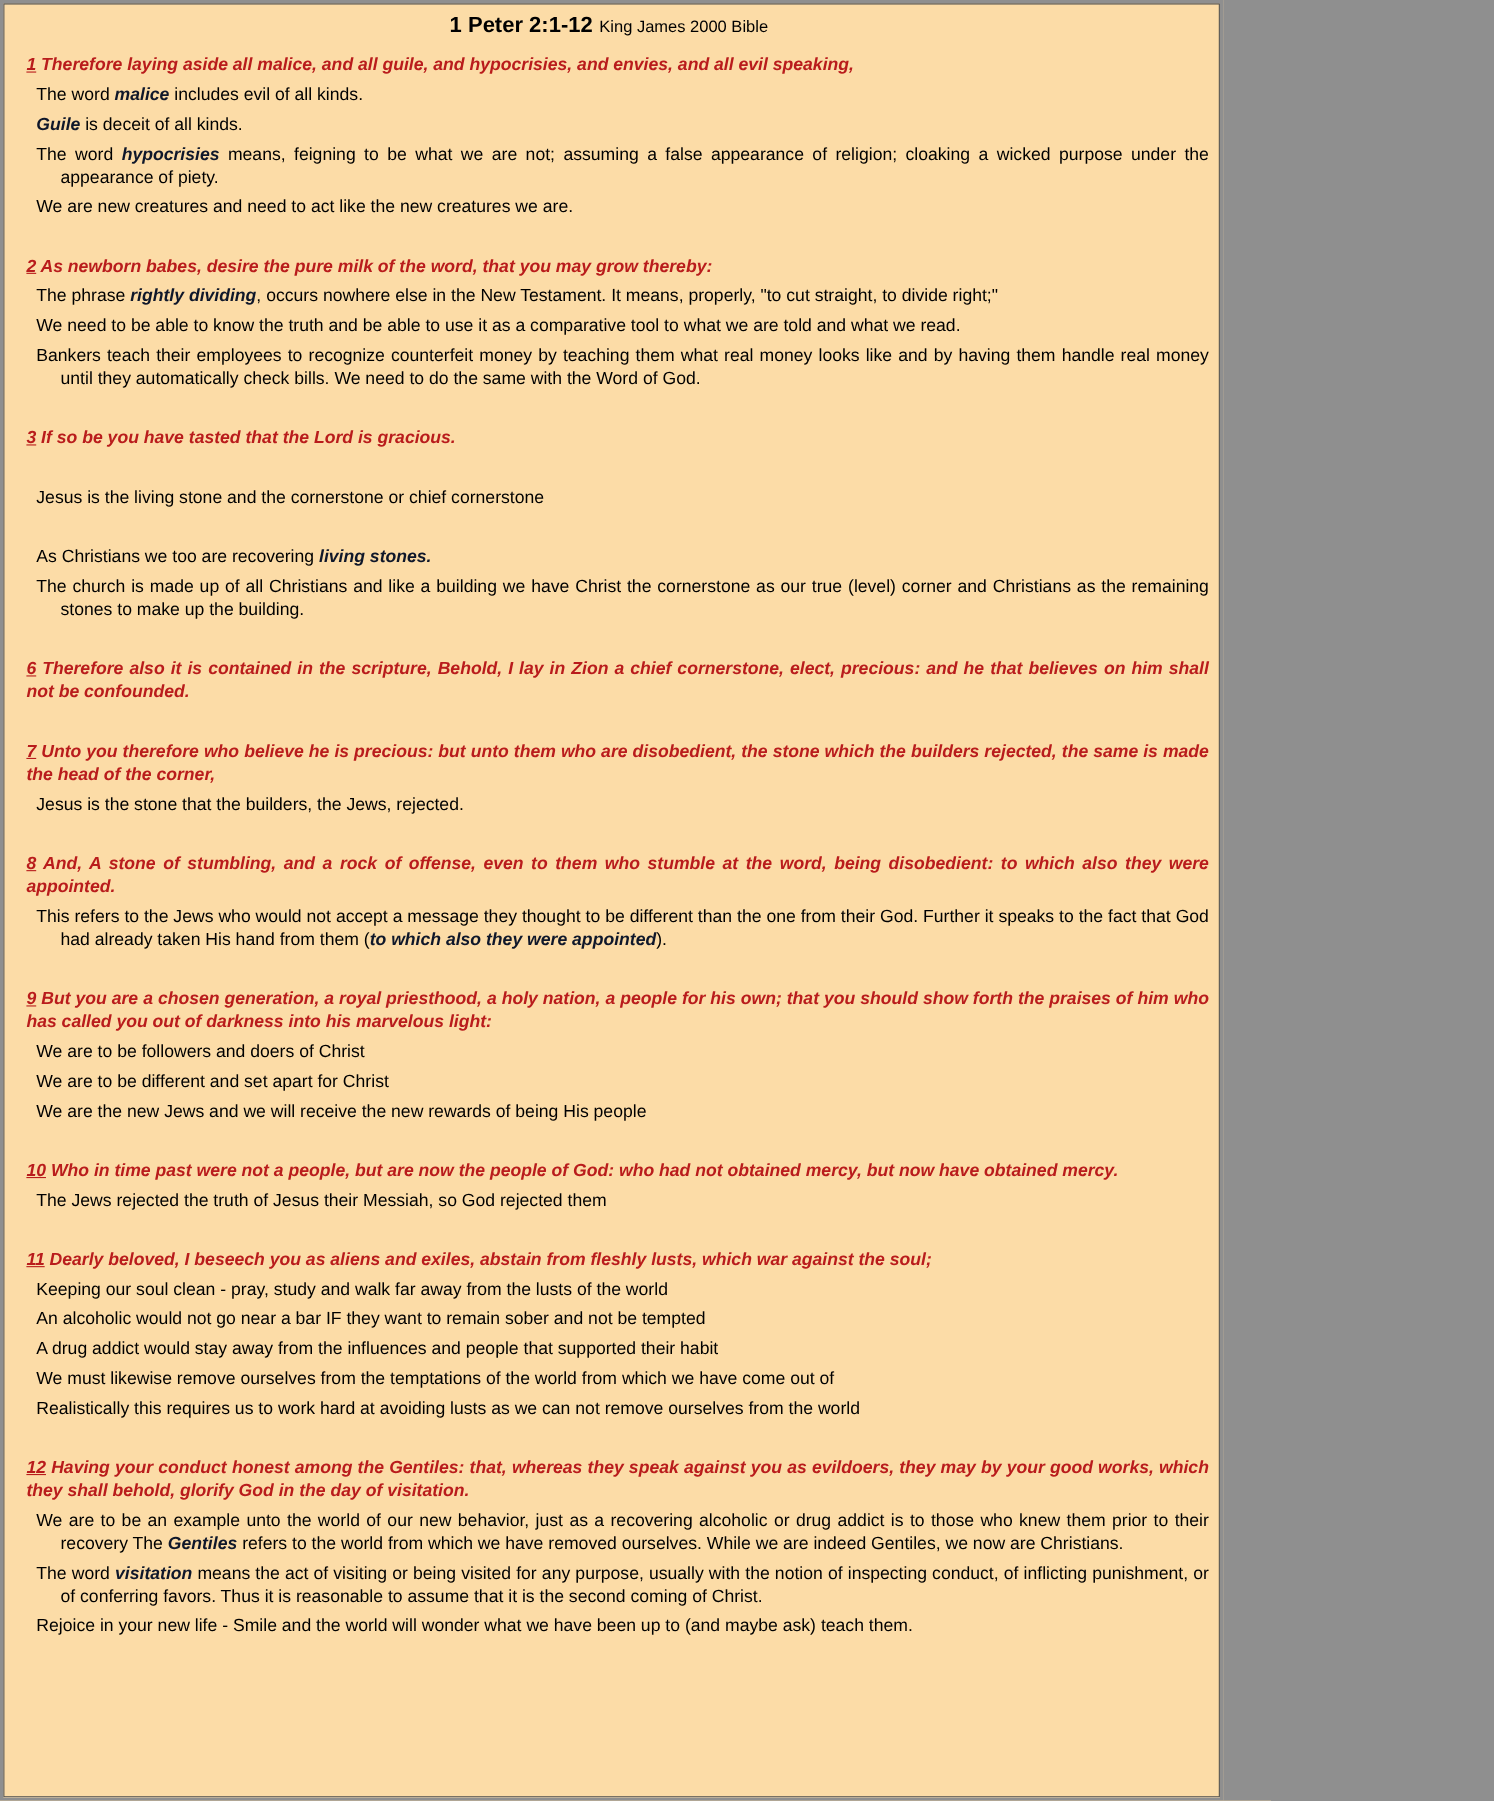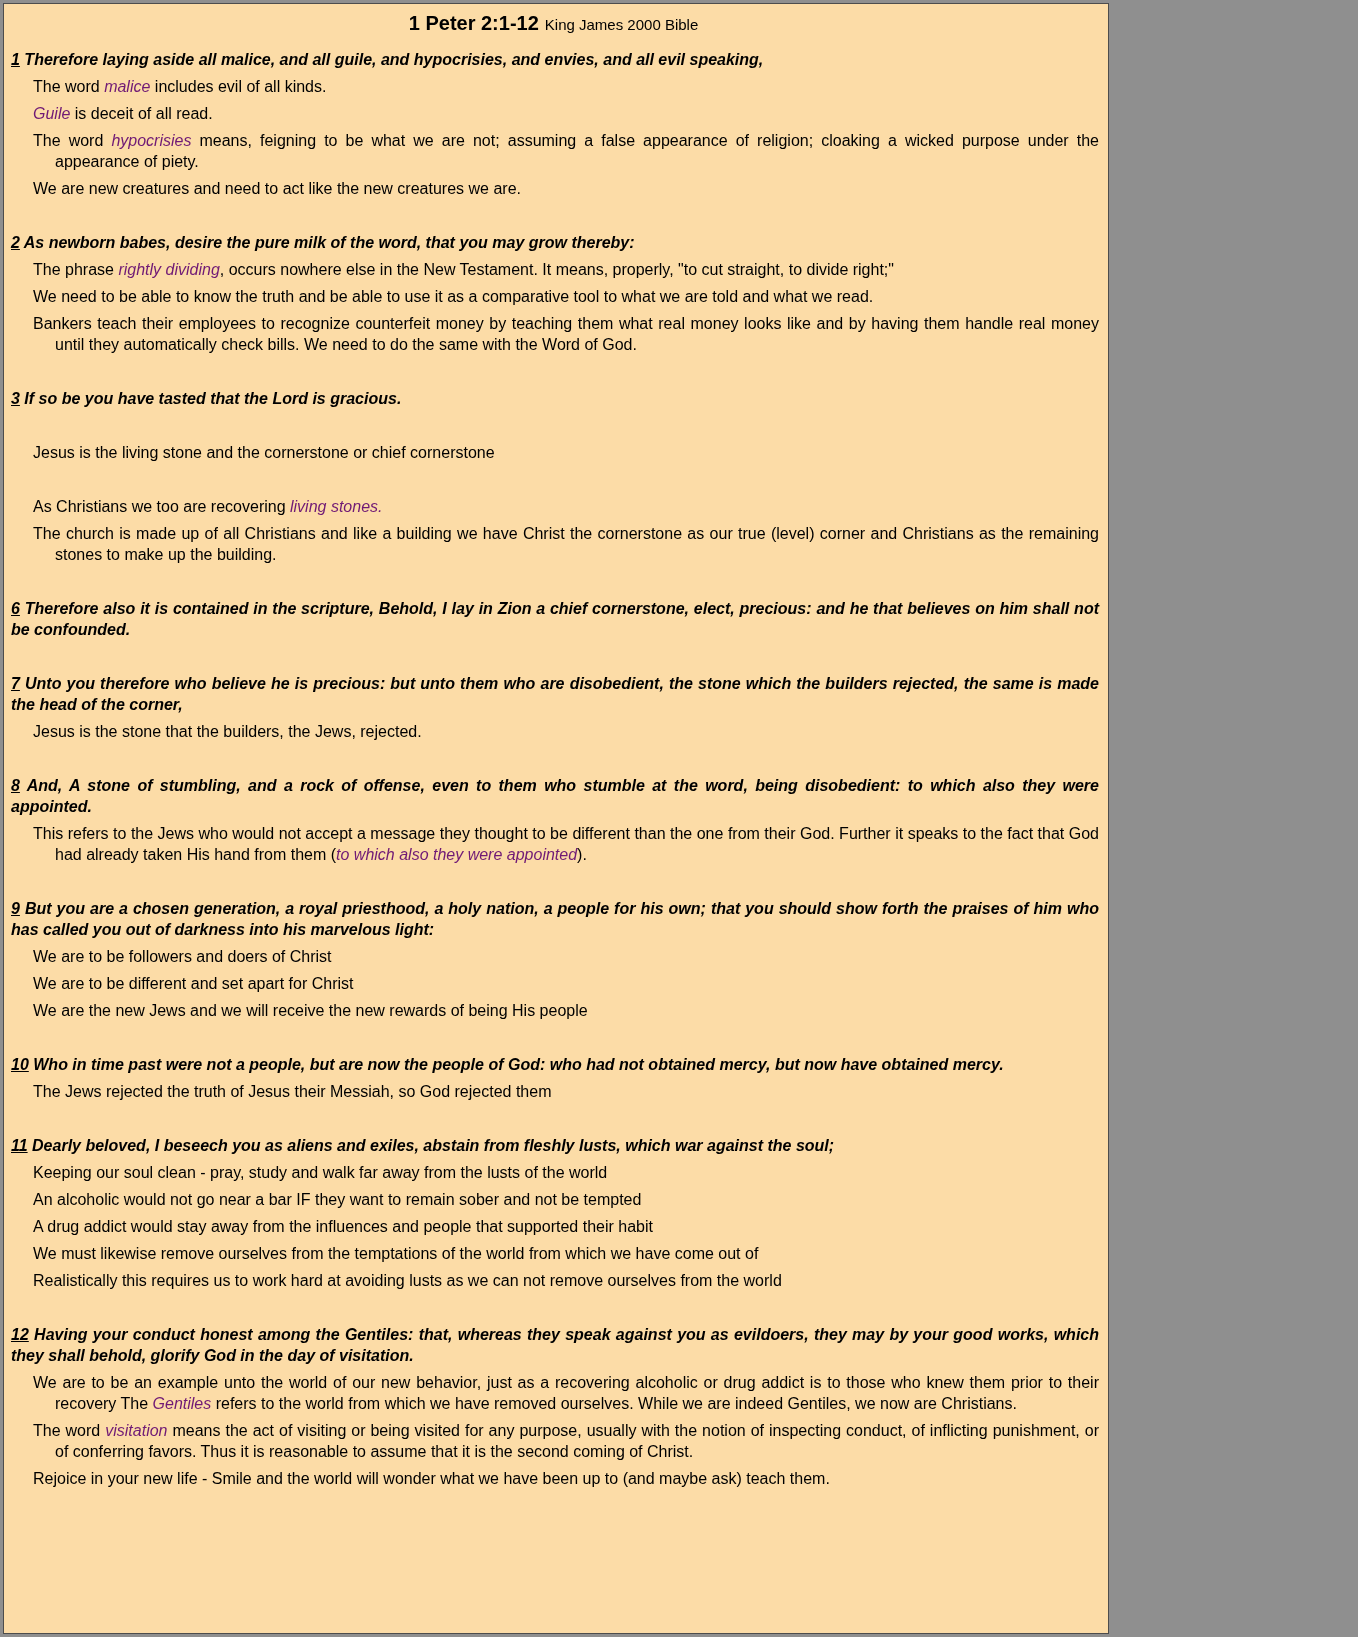--- a/index.html
+++ b/index.html
@@ -31,50 +31,50 @@
   }
   p {
     margin: 6px 0;
     font-size: 16px;
     line-height: 21px;
     text-align: justify;
   }
   .section { margin-bottom: 33px; }
   .section:last-child { margin-bottom: 6px; }
   .verse {
-    color: #000000;
+    color: #b91c1c;
     font-weight: bold;
     font-style: italic;
-    margin-left: 3px;
+    margin-left: 16px;
   }
   .vnum {
     text-decoration: underline;
     cursor: pointer;
   }
   .note {
     color: #000;
     margin-left: 47px;
     text-indent: -22px;
   }
   .note .em {
-    color: #701a75;
-    font-weight: normal;
+    color: #0f172a;
+    font-weight: bold;
     font-style: italic;
   }
 </style>
 </head>
 <body>
 
 <div class="page">
   <h1 class="title"><span class="title-main">1 Peter 2:1-12</span><span class="title-sub">King James 2000 Bible</span></h1>
   <div id="doc">
       <div class="section">
         <p class="verse"><span class="vnum">1</span> <span class="vtext">Therefore laying aside all malice, and all guile, and hypocrisies, and envies, and all evil speaking,</span></p>
         <p class="note"><span>The word </span><span class="em">malice</span><span> includes evil of all kinds.</span></p>
-        <p class="note"><span class="em">Guile</span><span> is deceit of all read.</span></p>
+        <p class="note"><span class="em">Guile</span><span> is deceit of all kinds.</span></p>
         <p class="note"><span>The word </span><span class="em">hypocrisies</span><span> means, feigning to be what we are not; assuming a false appearance of religion; cloaking a wicked purpose under the appearance of piety.</span></p>
         <p class="note"><span>We are new creatures and need to act like the new creatures we are.</span></p>
       </div>
       <div class="section">
         <p class="verse"><span class="vnum">2</span> <span class="vtext">As newborn babes, desire the pure milk of the word, that you may grow thereby:</span></p>
         <p class="note"><span>The phrase </span><span class="em">rightly dividing</span><span>, occurs nowhere else in the New Testament. It means, properly, "to cut straight, to divide right;"</span></p>
         <p class="note"><span>We need to be able to know the truth and be able to use it as a comparative tool to what we are told and what we read.</span></p>
         <p class="note"><span>Bankers teach their employees to recognize counterfeit money by teaching them what real money looks like and by having them handle real money until they automatically check bills. We need to do the same with the Word of God.</span></p>
       </div>
       <div class="section">

